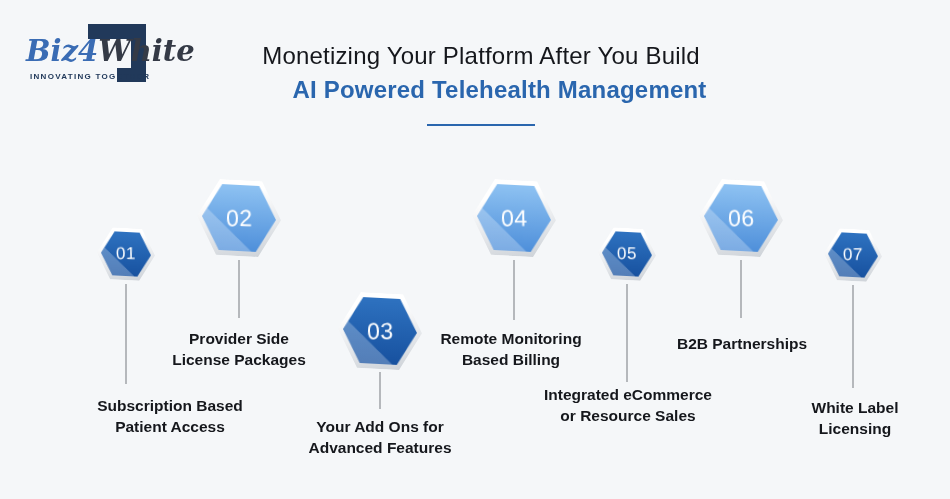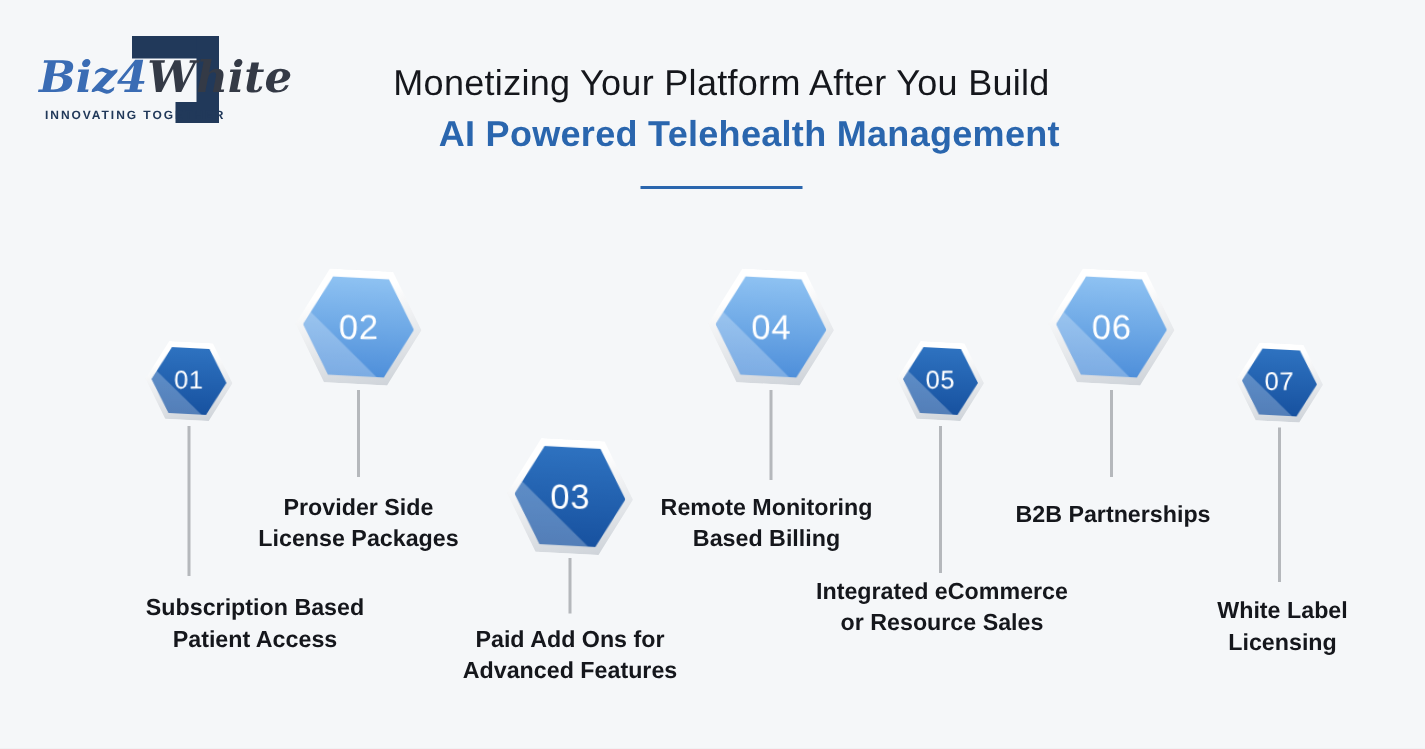--- a/index.html
+++ b/index.html
@@ -120,21 +120,21 @@
 
   <div class="item item-3">
     <div class="hex large dark">
       <div class="hex-bevel">
         <div class="hex-fill">
           <span class="hex-num">03</span>
         </div>
       </div>
     </div>
     <div class="connector"></div>
-    <div class="label">Paid Add Ons for
+    <div class="label">Your Add Ons for
 Advanced Features</div>
   </div>
 
   <div class="item item-4">
     <div class="hex large light">
       <div class="hex-bevel">
         <div class="hex-fill">
           <span class="hex-num">04</span>
         </div>
       </div>

